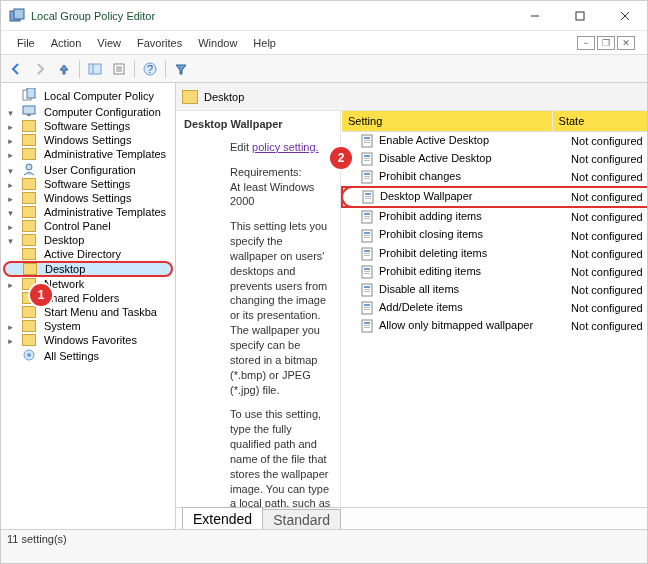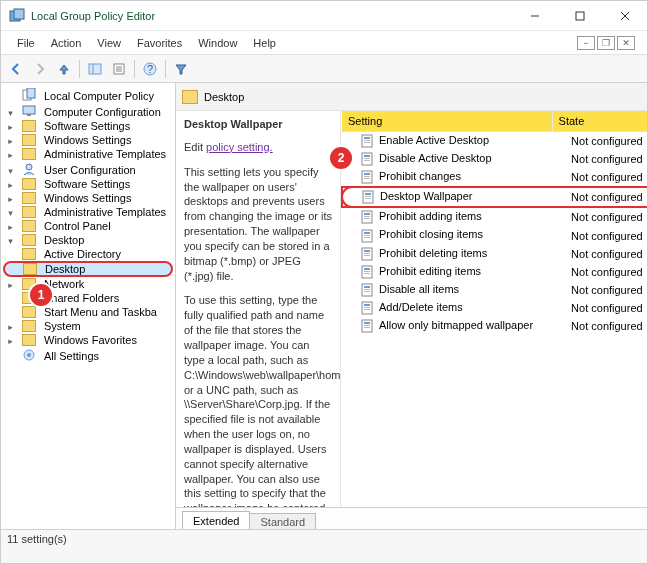--- a/index.html
+++ b/index.html
@@ -37,32 +37,32 @@
 .callout-red { border:2px solid #e03030 !important; border-radius:10px; }
 
 
 .rightpane { flex:1; display:flex; flex-direction:column; overflow:hidden;}
 .pathbar { height:28px; display:flex; align-items:center; padding:0 6px; gap:6px; background:#f3f3f3; border-bottom:1px solid #e5e5e5;}
 .pathbar .ficon2 { width:16px; height:14px; background:#f8d978; border:1px solid #caa53c; }
 .rightpane .split { flex:1; display:flex; overflow:hidden;}
 .descpane { width:165px; padding:6px 8px; overflow:auto; border-right:1px solid #e5e5e5; line-height:1.35; color:#333;}
 .descpane .dtitle { font-weight:600; margin-bottom:8px; font-size:11px;}
 .descpane a { color:#7030a0; text-decoration:underline;}
-.descpane p { margin-bottom:10px;}
+.descpane p { margin-bottom:10px;margin-left:46px;}
 .listpane { flex:1; overflow:auto;}
 .listpane table { width:100%; border-collapse:collapse;}
 .listpane th { text-align:left; font-weight:400; padding:4px 6px; background:#fde047; border-bottom:1px solid #e0e0e0; border-right:1px solid #e8e8e8; position:sticky; top:0;}
 .listpane td { padding:2px 19px; white-space:nowrap;}
 .listpane tr.highlighted td { position:relative;}
 .listpane tr.highlighted { outline:2px solid #e03030; outline-offset:-1px; border-radius:8px;}
 .listpane .sicon { width:14px; height:14px; display:inline-block; vertical-align:middle; margin-right:4px;}
 
 
 .tabs { height:22px; display:flex; align-items:flex-end; padding-left:6px; border-top:1px solid #d0d0d0; background:#fdfdfd;}
-.tabs .tab { padding:3px 10px; font-size:11px; border:1px solid #bbb; border-bottom:none; background:#fff; margin-right:-1px; position:relative; top:1px;}
+.tabs .tab { padding:3px 10px; font-size:14px; border:1px solid #bbb; border-bottom:none; background:#fff; margin-right:-1px; position:relative; top:1px;}
 .tabs .tab.inactive { background:#f0f0f0; color:#555; top:2px; padding-top:2px;}
 
 
 .statusbar { height:34px; border-top:1px solid #d0d0d0; padding:3px 6px; background:#f7f7f7; font-size:11px; color:#333;}
 
 
 .badge { position:absolute; width:22px; height:22px; border-radius:50%; background:#e03030; color:#fff; font-weight:700; font-size:12px; display:flex; align-items:center; justify-content:center; box-shadow:0 0 0 2px #fff; z-index:50;}
 .badge1 { left:30px; top:284px;}
 .badge2 { left:330px; top:147px;}
 
@@ -282,20 +282,21 @@
   <div class="rightpane">
     <div class="pathbar">
       <span class="ficon2"></span>
       <span>Desktop</span>
     </div>
     <div class="split">
 
       <div class="descpane">
         <div class="dtitle">Desktop Wallpaper</div>
         <p><span>Edit </span><a href="#">policy setting.</a></p>
+        <p><span>Requirements:</span><br><span>At least Windows 2000</span></p>
         <p>This setting lets you specify the wallpaper on users' desktops and prevents users from changing the image or its presentation. The wallpaper you specify can be stored in a bitmap (*.bmp) or JPEG (*.jpg) file.</p>
         <p>To use this setting, type the fully qualified path and name of the file that stores the wallpaper image. You can type a local path, such as C:\Windows\web\wallpaper\home.jpg or a UNC path, such as \\Server\Share\Corp.jpg. If the specified file is not available when the user logs on, no wallpaper is displayed. Users cannot specify alternative wallpaper. You can also use this setting to specify that the wallpaper image be centered, tiled, or stretched. Users cannot change this specification.</p>
       </div>
 
       <div class="listpane">
         <table>
           <thead>
               <tr>
             <th>Setting</th>
             <th style="width:95px;">State</th>

